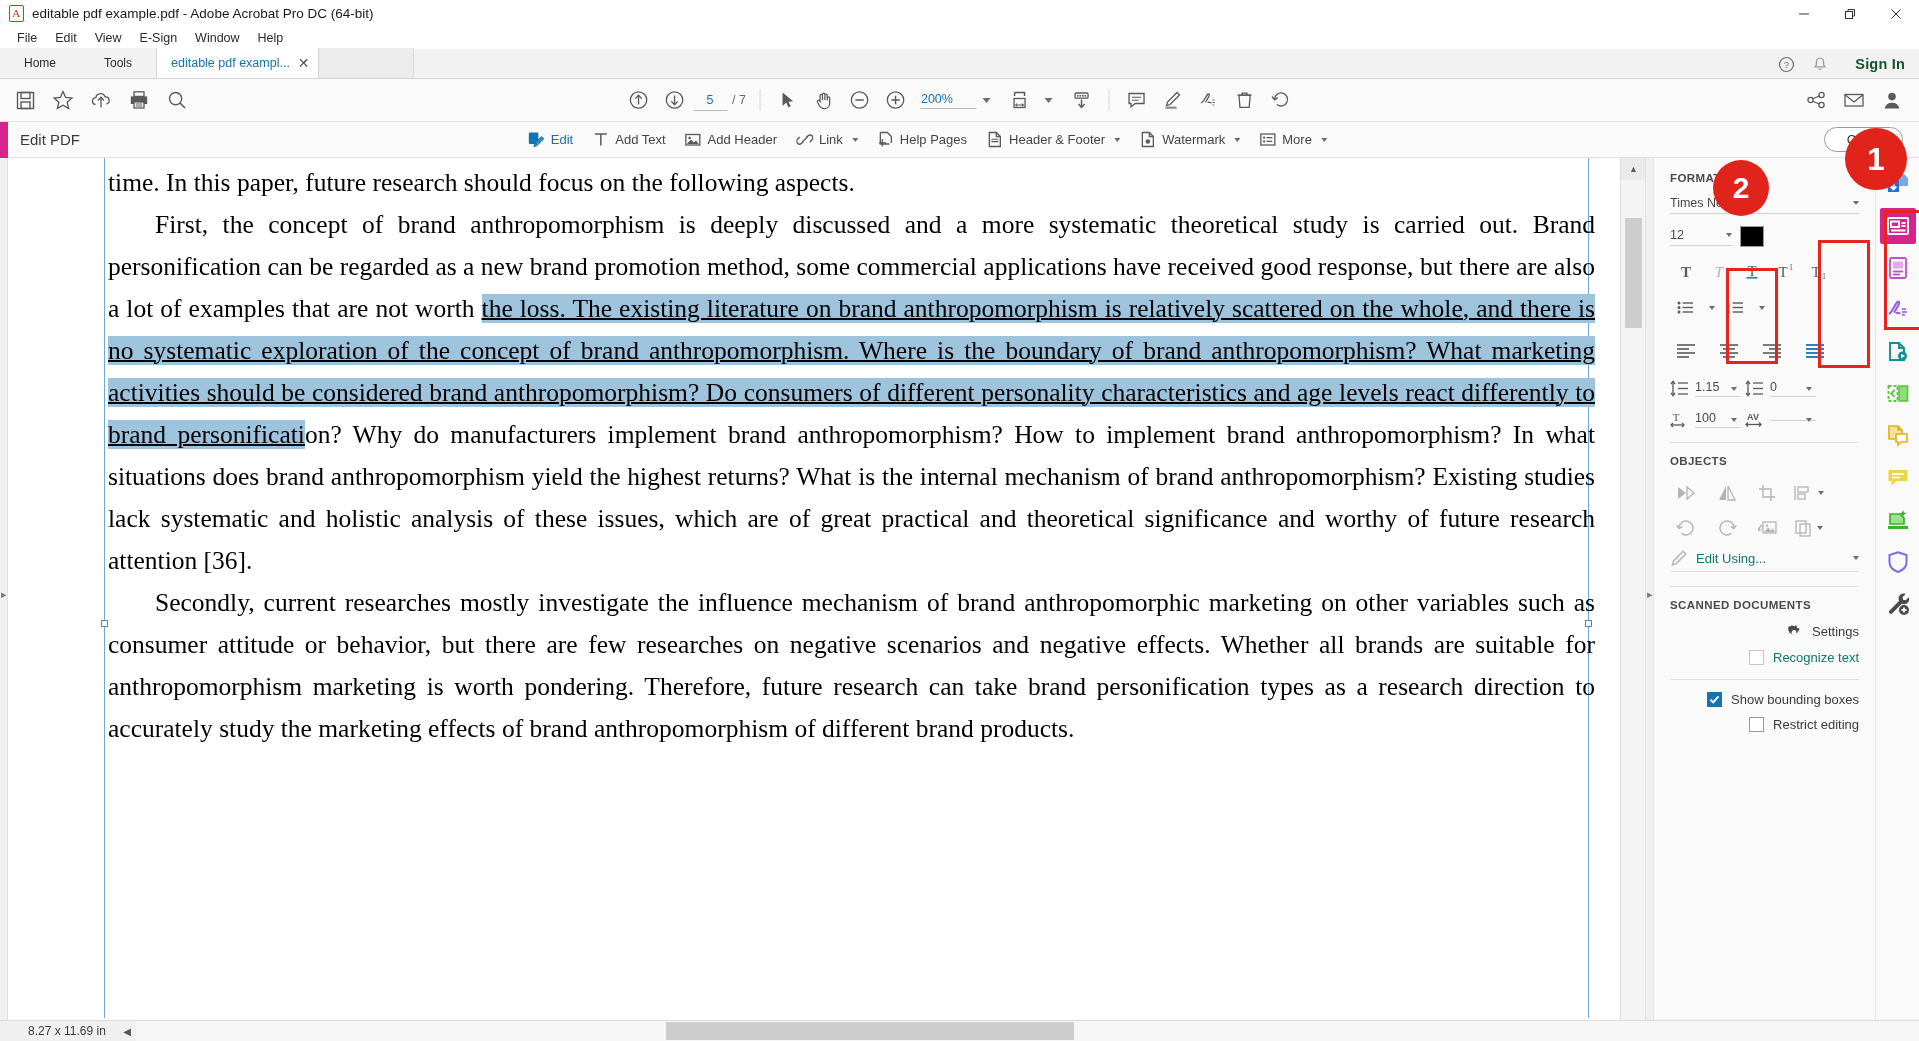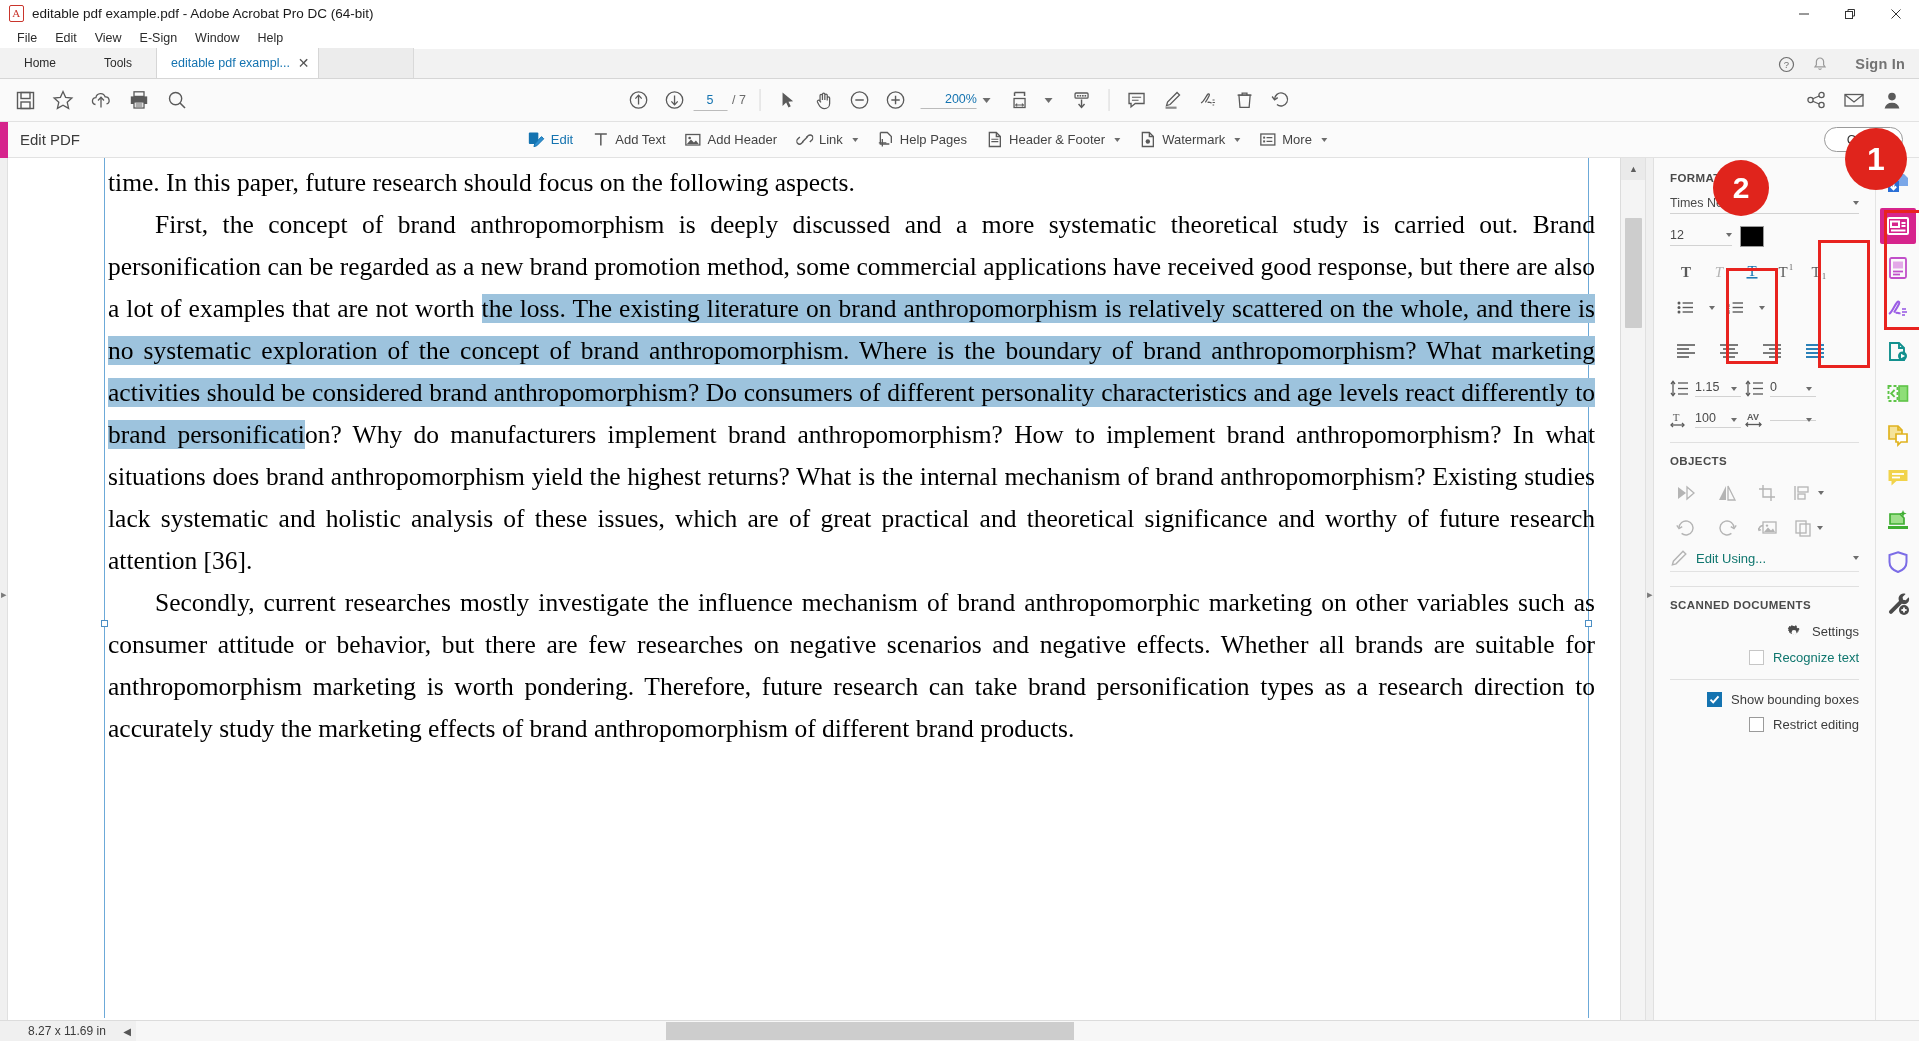--- a/index.html
+++ b/index.html
@@ -49,21 +49,21 @@
     height:30px; min-width:150px; max-width:168px; padding:0 8px 0 14px;
     display:flex; align-items:center; justify-content:space-between;
     background:#ffffff; font-size:12.5px; color:#1473b0;
     border-left:1px solid #d6d6d6; border-right:1px solid #d6d6d6;
     position:relative;
   }
   .doctab .label { white-space:nowrap; overflow:hidden; text-overflow:clip; }
   .doctab .x { color:#555; font-size:14px; padding-left:8px; }
   .tab-placeholder { height:30px; width:95px; background:#ececec; border-right:1px solid #d9d9d9; }
   .tabstrip-right { position:absolute; right:0; top:0; height:30px; display:flex; align-items:center; padding-right:14px; }
-  .signin { color:#737373; font-size:14.5px; font-weight:bold; padding-left:18px; letter-spacing:.2px;}
+  .signin { color:#14532d; font-size:14.5px; font-weight:bold; padding-left:18px; letter-spacing:.2px;}
   .ic-btn { width:34px; height:30px; display:flex; align-items:center; justify-content:center; color:#6e6e6e; }
 
   
   .maintool {
     height:43px; background:#fafafa; border-bottom:1px solid #e2e2e2;
     display:flex; align-items:center; position:relative;
   }
   .mt-left { display:flex; align-items:center; padding-left:8px; gap:4px; }
   .mt-center {
     position:absolute; left:50%; transform:translateX(-50%);
@@ -76,21 +76,21 @@
   }
   .sep { width:1px; height:22px; background:#d8d8d8; margin:0 8px; }
   .pagebox {
     width:34px; height:21px; border:0; border-bottom:1px solid #bbb;
     text-align:center; font-size:12.5px; color:#1473b0; background:transparent;
     outline:none; margin-right:3px;
   }
   .pagetotal { font-size:12.5px; color:#6a6a6a; margin-right:4px; }
   .zoombox {
     font-size:12.5px; color:#1473b0; border-bottom:1px solid #bbb;
-    width:56px; text-align:right; padding-bottom:2px; margin-left:6px;
+    width:56px; text-align:left; padding-bottom:2px; margin-left:6px;
   }
   .caret { width:0;height:0;border-left:4px solid transparent;border-right:4px solid transparent;border-top:5px solid #6d6d6d; margin-left:6px;}
   .caret.sm { border-left-width:3.5px;border-right-width:3.5px;border-top-width:4.5px;margin-left:3px;}
 
   
   .editbar {
     height:36px; background:#fbfbfb; border-bottom:1px solid #e2e2e2;
     display:flex; align-items:center; position:relative;
   }
   .pinkbar { position:absolute; left:0; top:0; width:8px; height:36px; background:#d6248c; }
@@ -119,21 +119,21 @@
     background:#fff; overflow:hidden;
   }
   .textblock {
     position:absolute; left:100px; top:4px; right:25px;
     font-family:"Liberation Serif", serif;
     font-size:25.5px; line-height:42px; color:#000;
     text-align:justify; text-justify:inter-word;
   }
   .textblock p { margin:0; text-align:justify; }
   .textblock p.ind { text-indent:47px; }
-  .sel { background:#9dc3dd; text-decoration-thickness:1.5px; }
+  .sel { background:#9dc3dd; text-decoration:underline; text-decoration-thickness:1.5px; }
   .bbox {
     position:absolute; left:96px; top:0px; right:31px; height:860px;
     border-left:1px solid #6ca9d8; border-right:1px solid #6ca9d8;
     pointer-events:none;
   }
   .handle {
     position:absolute; width:7px; height:7px; background:#fff;
     border:1px solid #4c8fc4;
   }
   

